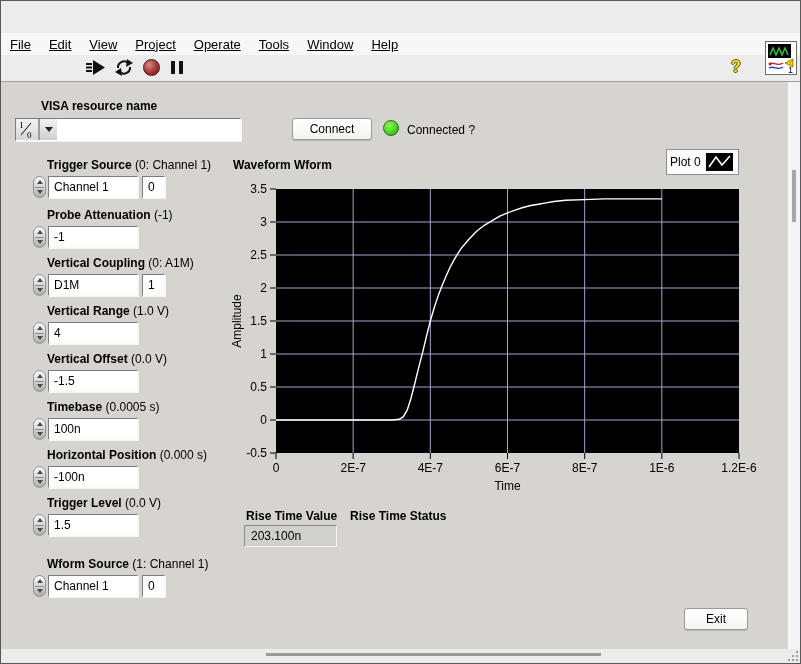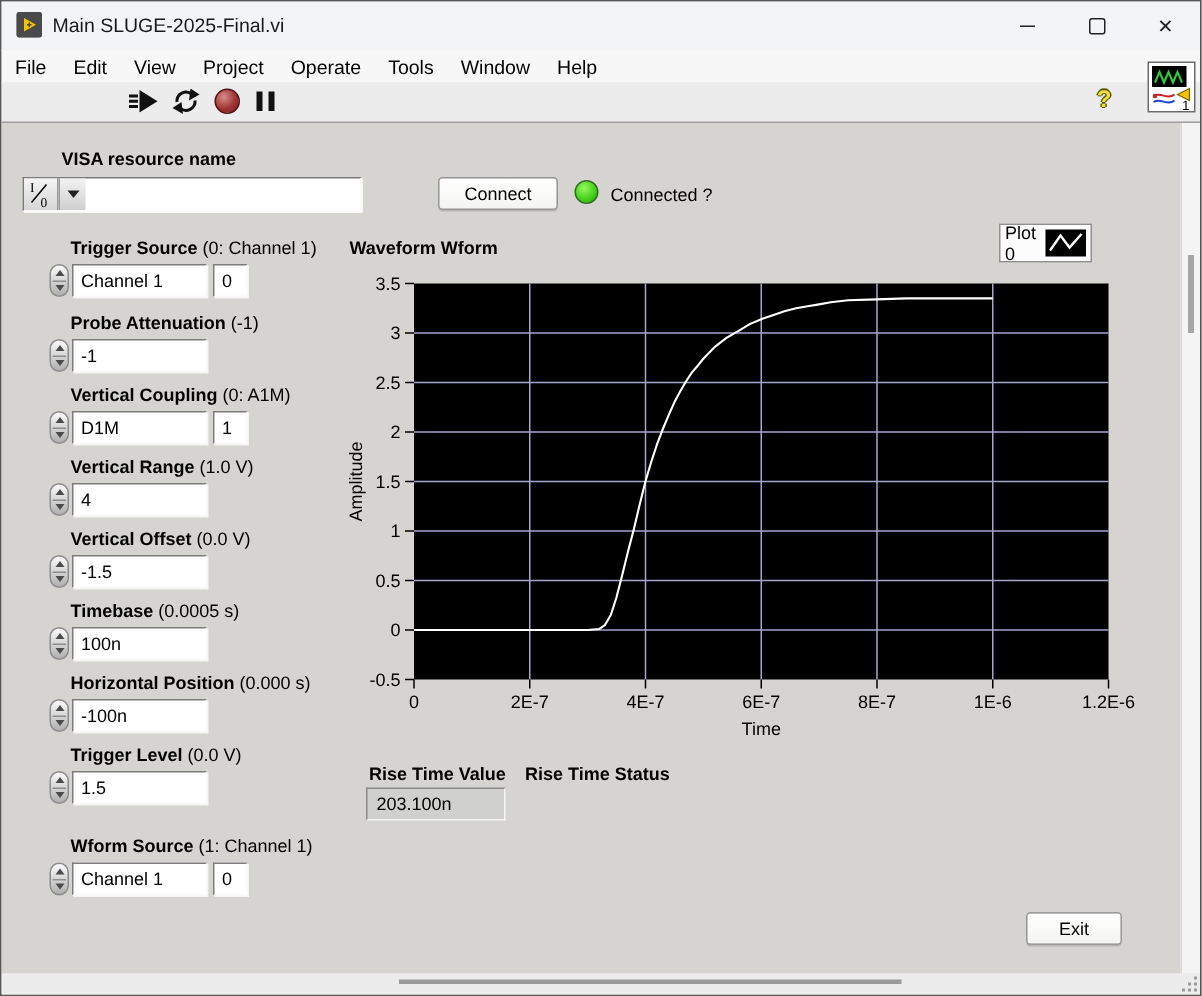--- a/index.html
+++ b/index.html
@@ -11,21 +11,21 @@
   .appicon{position:absolute;left:10px;top:7px;width:17px;height:17px;background:#4a4a4a;border-radius:2px;}
   .appicon svg{position:absolute;left:0;top:0;}
   .title-text{position:absolute;left:34px;top:8px;font-size:13px;color:#1a1a1a;white-space:nowrap;}
   .winbtns{position:absolute;right:0;top:0;height:32px;display:flex;}
   .wbtn{width:46px;height:32px;display:flex;align-items:center;justify-content:center;color:#222;}
   .glyph-min{width:10px;height:0;border-top:1px solid #222;}
   .glyph-max{width:9px;height:9px;border:1px solid #222;border-radius:2px;}
   .glyph-close{font-size:13px;line-height:1;}
   
   .menubar{position:absolute;left:0;top:32px;width:100%;height:22px;background:#f7f7f7;display:flex;align-items:center;border-bottom:1px solid #ededed;}
-  .menu-item{font-size:13px;color:#000;padding:0 9px;}
+  .menu-item{font-size:13px;color:#000;padding:0 9px;text-decoration:underline;}
   
   .toolbar{position:absolute;left:0;top:54px;width:100%;height:26px;background:#ececec;border-bottom:1px solid #9e9e9e;}
   .tool{position:absolute;top:3px;height:18px;display:flex;align-items:center;justify-content:center;}
   .abort-circle{width:15px;height:15px;border-radius:50%;background:radial-gradient(circle at 35% 32%,#d98a8a 0%,#a03434 55%,#7c1d1d 100%);border:1px solid #4f1010;}
   .pausebars{display:flex;gap:4px;}
   .pausebars div{width:4px;height:13px;background:#111;}
   .help-q{font-size:16px;font-weight:bold;color:#f2df3f;text-shadow:-1px 0 #5a5a00,1px 0 #5a5a00,0 -1px #5a5a00,0 1px #5a5a00;}
   .vi-icon{position:absolute;right:3px;top:40px;width:32px;height:34px;background:#fff;border:1px solid #6b6b6b;box-sizing:border-box;}
   
   .panel{position:absolute;left:0;top:81px;width:789px;height:567px;background:#d5d4d0;}
@@ -37,59 +37,37 @@
   .sp-up{width:0;height:0;border-left:3px solid transparent;border-right:3px solid transparent;border-bottom:4px solid #4a4a4a;}
   .sp-dn{width:0;height:0;border-left:3px solid transparent;border-right:3px solid transparent;border-top:4px solid #4a4a4a;}
   .sp-mid{width:9px;height:0;border-top:1px solid #8d8d8d;}
   .btn{background:linear-gradient(180deg,#ffffff 0%,#f4f4f2 100%);border:1px solid #9a9a9a;border-radius:3px;font-size:12px;color:#000;display:flex;align-items:center;justify-content:center;box-sizing:border-box;box-shadow:0 1px 0 rgba(120,120,120,.35);}
   .combo{position:absolute;display:flex;background:#fff;border:1px solid;border-color:#7c7c7c #fafafa #fafafa #7c7c7c;box-shadow:1px 1px 0 rgba(252,252,252,.8);box-sizing:border-box;height:23px;}
   .io-box{width:22px;background:linear-gradient(180deg,#f4f4f4,#d6d6d6);border-right:1px solid #9b9b9b;position:relative;flex:none;}
   .combo-text{flex:1;font-size:12px;line-height:21px;padding-left:4px;color:#000;}
   .combo-arrow{width:17px;flex:none;background:linear-gradient(180deg,#f2f2f2,#cfcfcf);border-left:1px solid #9b9b9b;display:flex;align-items:center;justify-content:center;}
   .combo-arrow i{width:0;height:0;border-left:4px solid transparent;border-right:4px solid transparent;border-top:5px solid #222;}
   .led{width:16px;height:16px;border-radius:50%;background:radial-gradient(circle at 38% 32%,#96f55c 0%,#46d41e 55%,#2b9a12 100%);border:1px solid #2d6d1c;box-sizing:border-box;}
-  .legend{position:absolute;left:665px;top:148px;width:62px;height:26px;background:#fcfcfc;border:1px solid #8f8f8f;box-sizing:border-box;display:flex;align-items:center;gap:5px;padding:0 3px;}
+  .legend{position:absolute;left:665px;top:148px;width:73px;height:26px;background:#fcfcfc;border:1px solid #8f8f8f;box-sizing:border-box;display:flex;align-items:center;gap:5px;padding:0 3px;}
   .legend-label{font-size:12px;color:#000;}
   .legend-swatch{width:27px;height:18px;background:#000;flex:none;}
   
   .vscroll{position:absolute;right:0;top:81px;width:12px;height:567px;background:#f4f4f4;border-left:1px solid #d8d8d8;}
   .vthumb{position:absolute;left:4px;top:88px;width:4px;height:52px;background:#a6a6a6;}
   .bottombar{position:absolute;left:0;top:648px;width:100%;height:15px;background:#ececec;}
   .hthumb{position:absolute;left:265px;top:4px;width:335px;height:3px;background:#9a9a9a;}
   .statusbox{position:absolute;left:1px;top:646px;width:183px;height:17px;background:#fbfbfb;border:1px solid #000;box-sizing:border-box;font-size:11.5px;line-height:15px;padding-left:3px;color:#000;white-space:nowrap;}
   .grip{position:absolute;right:2px;bottom:2px;width:11px;height:11px;}
   .grip i{position:absolute;width:2px;height:2px;background:#9a9a9a;}
 </style>
 </head>
 <body>
 
 <div class="win">
 
-  <div class="titlebar">
-    <div class="appicon">
-      <svg width="17" height="17" viewBox="0 0 17 17">
-        <rect x="0" y="0" width="17" height="17" rx="2" fill="#4a4a4a"></rect>
-        <polygon points="5,4 13,8.5 5,13" fill="#f5c400"></polygon>
-        <line x1="7" y1="8.5" x2="10" y2="8.5" stroke="#4a4a4a" stroke-width="1"></line>
-        <line x1="8.5" y1="7" x2="8.5" y2="10" stroke="#4a4a4a" stroke-width="1"></line>
-      </svg>
-    </div>
-    <span class="title-text">Main SLUGE-2025-Final.vi</span>
-    <div class="winbtns">
-      <div class="wbtn">
-          <div class="glyph-min"></div>
-        </div>
-      <div class="wbtn">
-          <div class="glyph-max"></div>
-        </div>
-      <div class="wbtn">
-          <span class="glyph-close">✕</span>
-        </div>
-    </div>
-  </div>
 
   <div class="menubar" id="menubar">
       <span class="menu-item">File</span>
       <span class="menu-item">Edit</span>
       <span class="menu-item">View</span>
       <span class="menu-item">Project</span>
       <span class="menu-item">Operate</span>
       <span class="menu-item">Tools</span>
       <span class="menu-item">Window</span>
       <span class="menu-item">Help</span>

